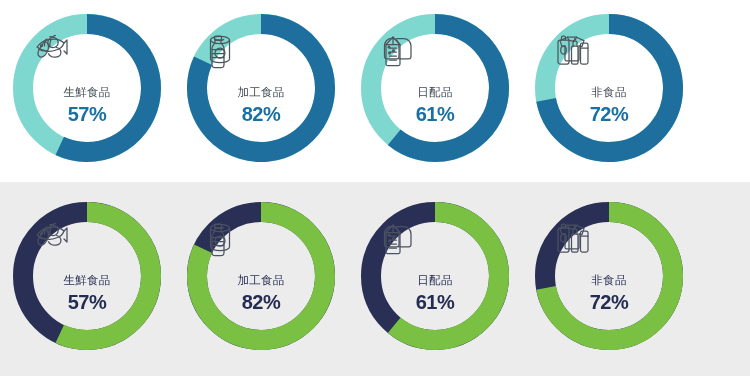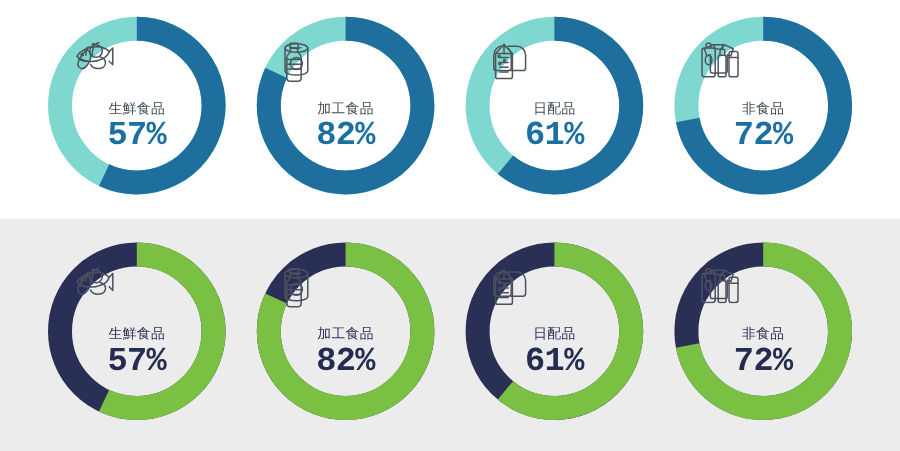--- a/index.html
+++ b/index.html
@@ -31,23 +31,22 @@
   #band-bottom {
     top: 182px;
     height: 194px;
     background: #ececec;
   }
   .row {
     position: absolute;
     left: 0;
     width: 750px;
     display: flex;
-    justify-content: center;
+    justify-content: flex-start;
     align-items: flex-start;
-    font-family: Liberation Mono, monospace;
   }
   #row-top { top: 13px; }
   #row-bottom { top: 201px; }
 
   .donut {
     position: relative;
     width: 150px;
     height: 150px;
     margin: 0 12px;
   }
@@ -78,21 +77,21 @@
     margin-bottom: 2px;
   }
   .icon-pair svg { display: block; }
   .cat-label {
     font-size: 11.5px;
     line-height: 14px;
     letter-spacing: 0.3px;
     white-space: nowrap;
   }
   .pct-value {
-    font-size: 28px;
+    font-size: 20px;
     font-weight: bold;
     line-height: 30px;
     letter-spacing: -0.5px;
     white-space: nowrap;
   }
 
   
   .theme-top .cat-label { color: #3f4a52; }
   .theme-top .pct-value { color: #1a6fa3; }
   .theme-top .donut-center { background: #ffffff; }

